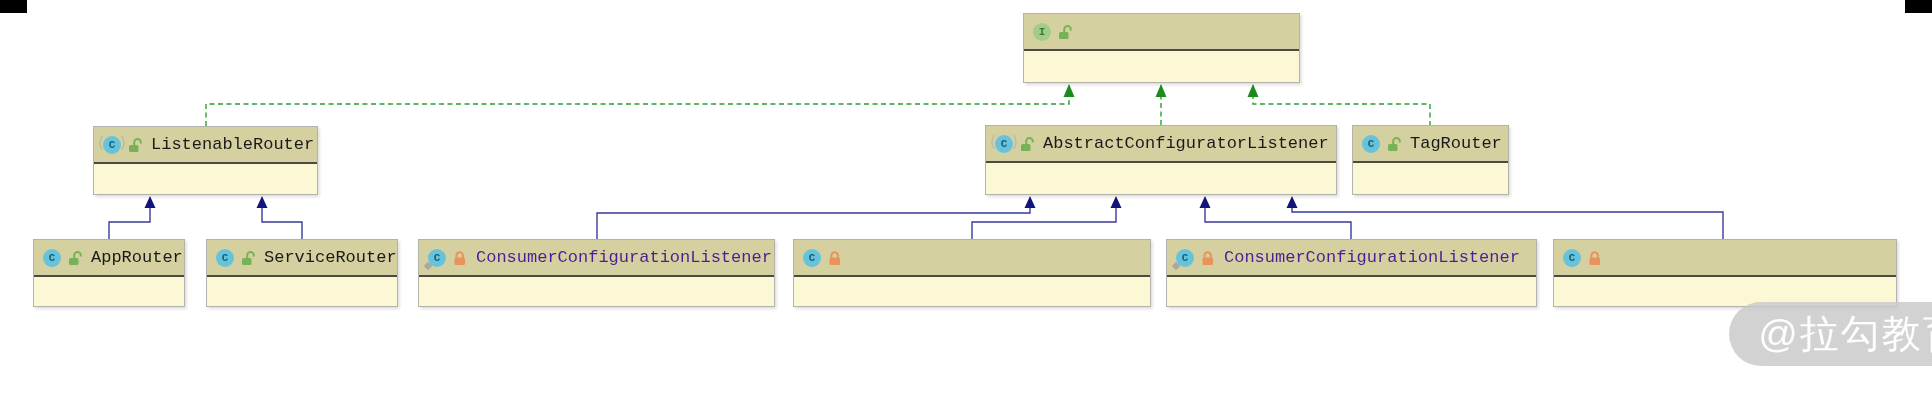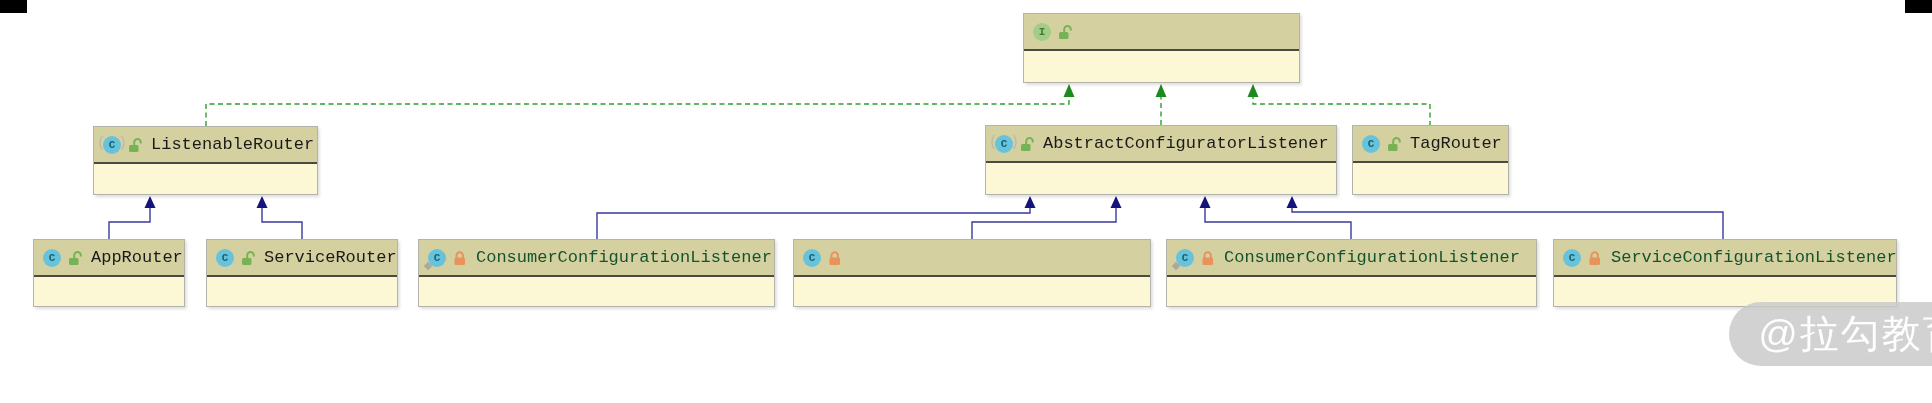--- a/index.html
+++ b/index.html
@@ -17,21 +17,21 @@
   .ext-line{fill:none;stroke:#3a3a9c;stroke-width:1.4;}
   .ext-arrow{fill:#14147a;stroke:none;}
 
   .node{position:absolute;background:#fcf7d4;border:1px solid #b3b3ab;
         box-shadow:1.5px 2px 3px rgba(0,0,0,0.14);box-sizing:border-box;}
   .node-header{position:absolute;left:0;top:0;right:0;height:37px;
         background:#d5d0a0;border-bottom:2px solid #4a4a44;
         display:flex;align-items:center;padding-left:9px;box-sizing:border-box;}
   .node-body{position:absolute;left:0;top:39px;right:0;bottom:0;background:#fcf7d4;}
   .node-title{font-size:17px;letter-spacing:0px;color:#1a1a1a;white-space:nowrap;margin-left:9px;}
-  .node.inner .node-title{color:#14532d;}
+  .node.inner .node-title{color:#4c1d95;}
 
   .cicon{position:relative;width:18px;height:18px;border-radius:50%;
          display:flex;align-items:center;justify-content:center;flex:0 0 auto;
          font-size:11px;font-weight:bold;}
   .cicon.class{background:#67c2dc;color:#19606f;}
   .cicon.iface{background:#a3cc86;color:#3f7a37;}
   .node.abstract .cicon::before{content:"(";position:absolute;left:-6px;top:-1px;
          color:#b8b8ae;font-weight:normal;font-size:14px;}
   .node.abstract .cicon::after{content:")";position:absolute;right:-6px;top:-1px;
          color:#b8b8ae;font-weight:normal;font-size:14px;}
@@ -204,20 +204,19 @@
 
   <div class="node inner" style="left:1553px;top:239px;width:344px;height:68px;">
     <div class="node-header">
       <span class="cicon class">
           <span>C</span>
         </span>
       <svg class="lockicon" width="14" height="16" viewBox="0 0 14 16">
         <path d="M3.5,8 V5.5 a3.2,3.2 0 0 1 6.4,0 V8" fill="none" stroke="#e8935c" stroke-width="2"></path>
         <rect x="1.5" y="7.5" width="10.5" height="7.5" rx="1.5" fill="#e8935c"></rect>
       </svg>
-      <span class="node-title">ServiceConfigurationListener</span>
     </div>
     <div class="node-body"></div>
   </div>
 
   <div class="watermark">@拉勾教育</div>
 
 </div>
 
 </body></html>

